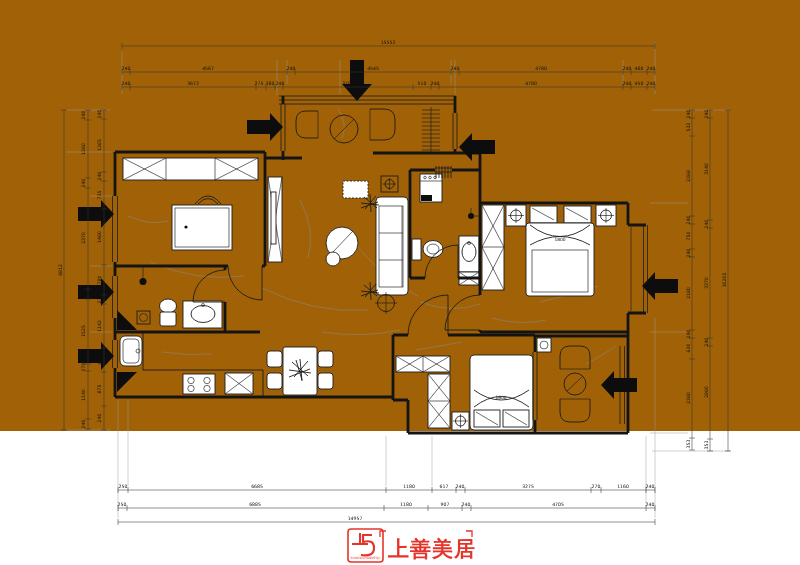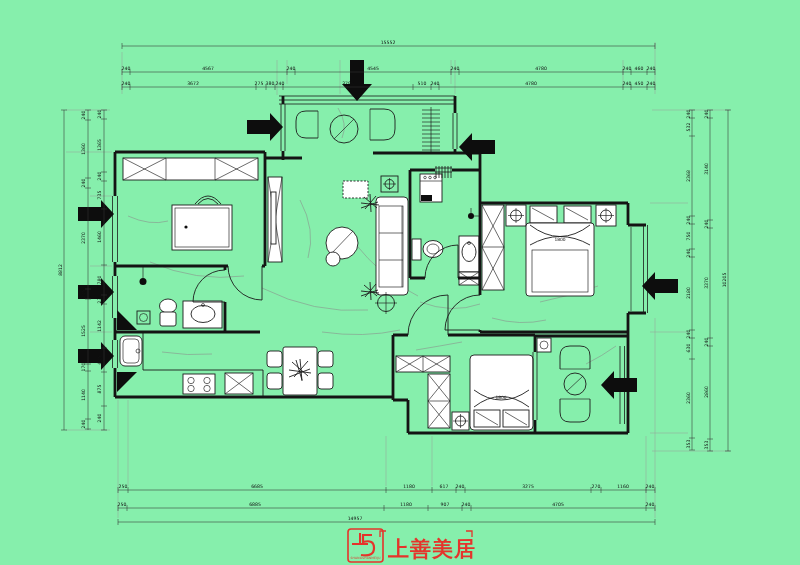--- a/index.html
+++ b/index.html
@@ -1,16 +1,16 @@
 <!DOCTYPE html>
 <html><head>
 <meta charset="utf-8">
 <style>
   html,body{margin:0;padding:0;background:#fff;width:800px;height:565px;overflow:hidden;}
-  #stage{position:relative;width:800px;height:565px;background:#86efac;}
+  #stage{position:relative;width:800px;height:431px;background:#a16207;}
   svg{position:absolute;left:0;top:0;}
   .wall{stroke:#141414;stroke-width:2.8;fill:none;stroke-linecap:butt;}
   .win{stroke:#1a1a1a;stroke-width:.8;fill:none;}
   .f{stroke:#1c1c1c;stroke-width:.9;fill:#fff;}
   .fn{stroke:#1c1c1c;stroke-width:.9;fill:none;}
   .fx{stroke:#1c1c1c;stroke-width:.65;fill:none;}
   .dim{stroke:#333;stroke-width:.55;fill:none;}
   .ext{stroke:#9a9a9a;stroke-width:.45;fill:none;}
   .ldr{stroke:#8a8a8a;stroke-width:.55;fill:none;}
   .blk{fill:#0d0d0d;stroke:none;}

